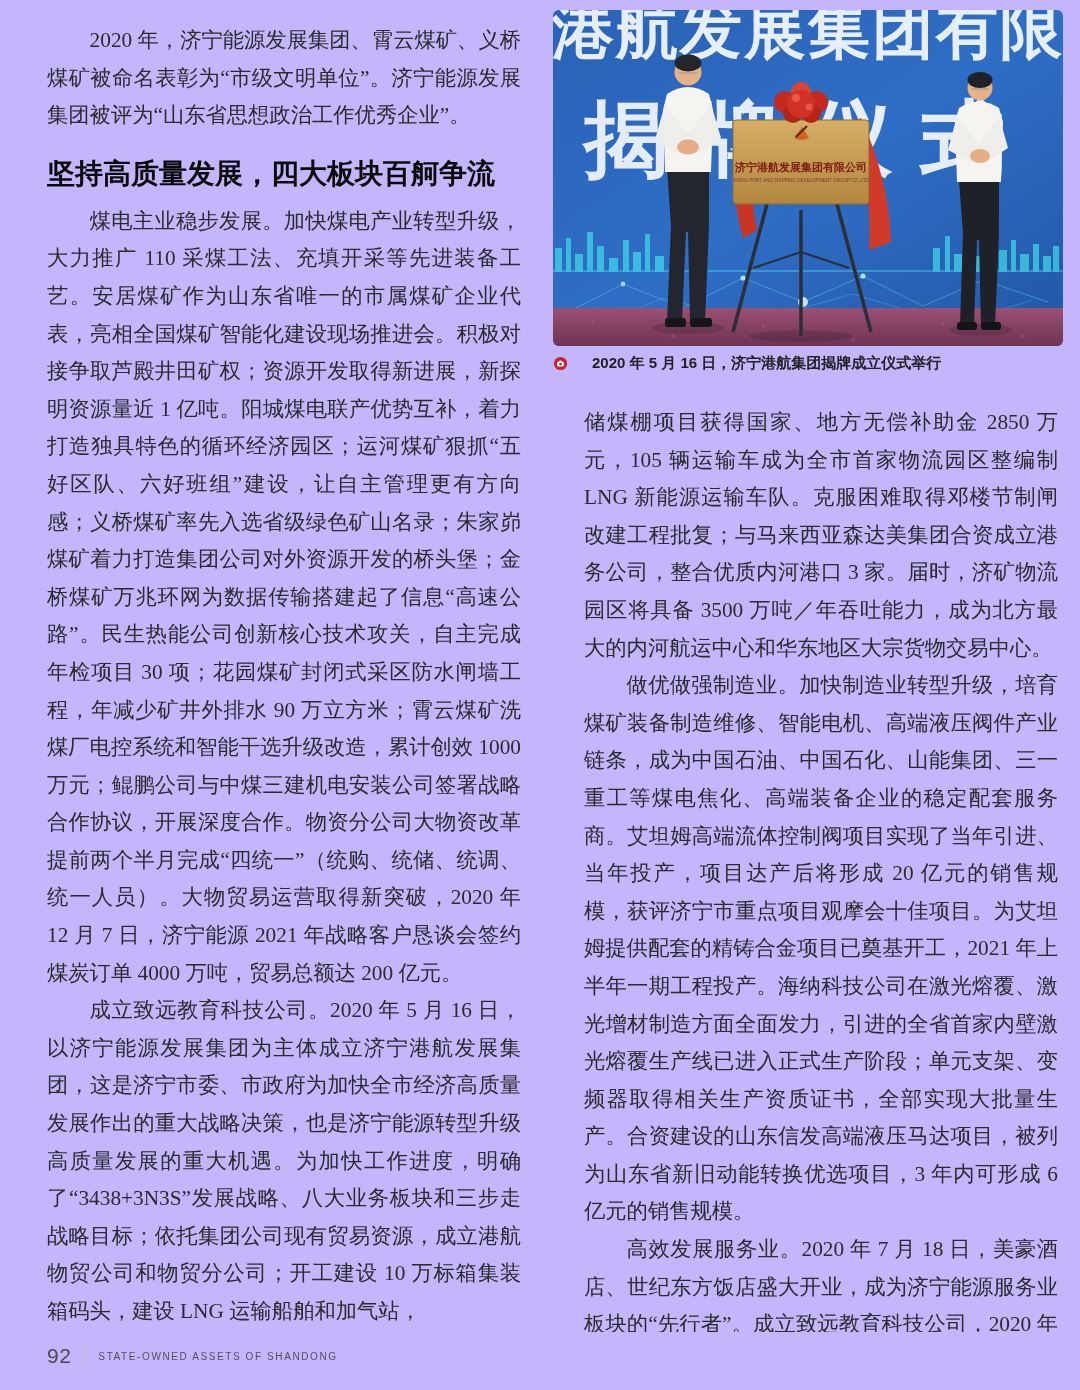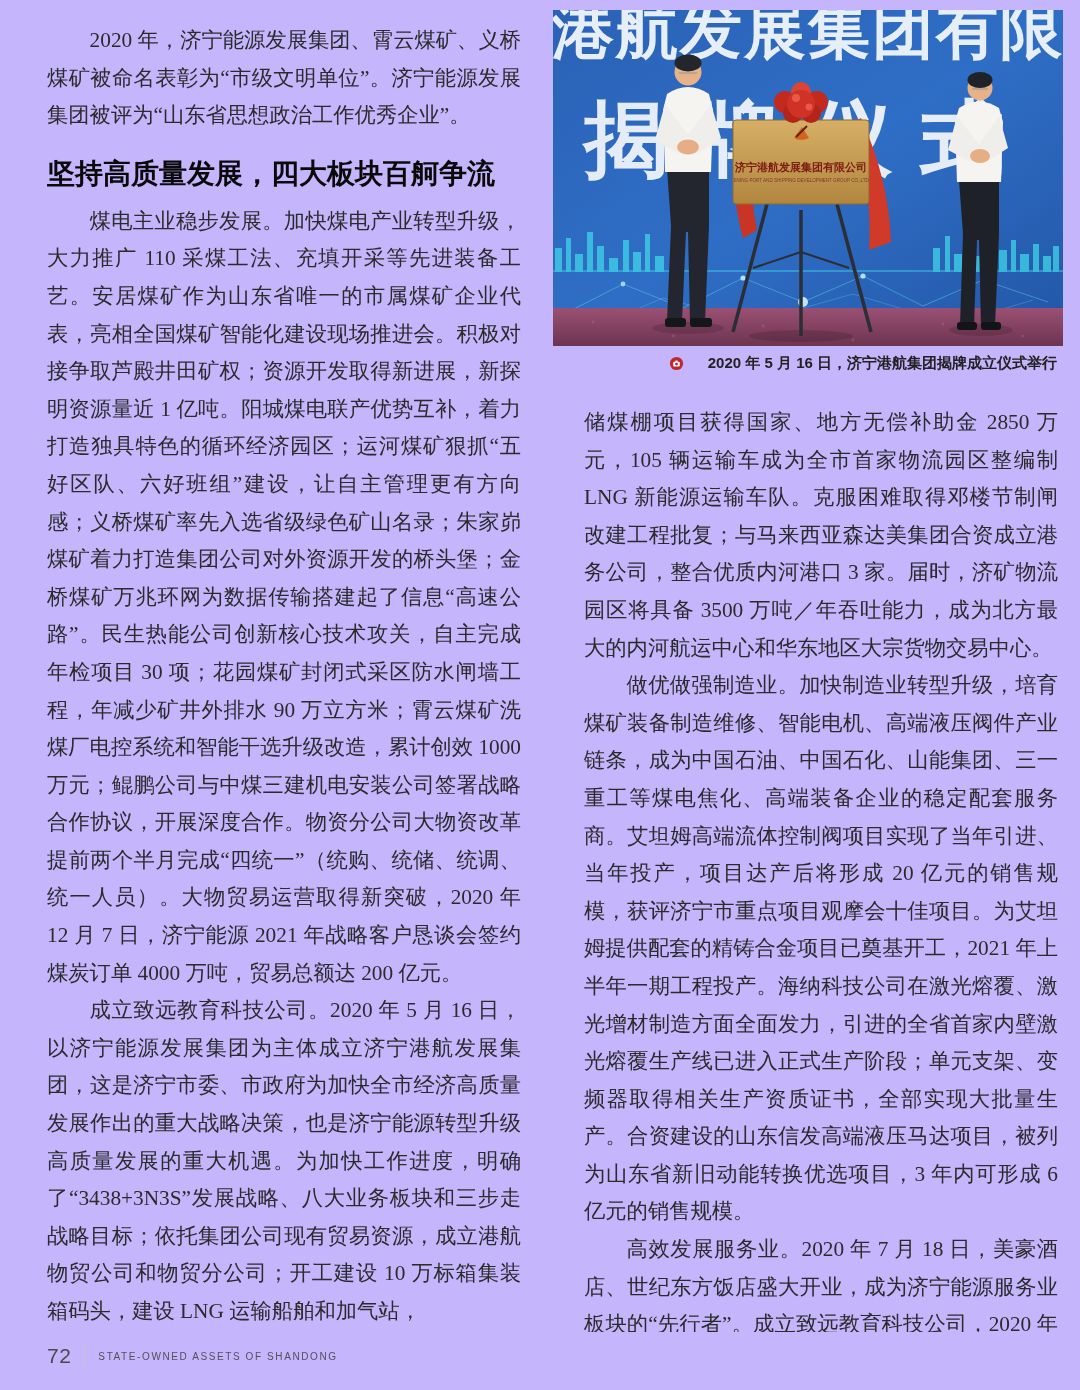--- a/index.html
+++ b/index.html
@@ -14,25 +14,25 @@
   .col p{margin:0;text-indent:2em;}
   .col p.no-indent{text-indent:0;}
   .col-left{left:47px;top:22px;height:1312px;overflow:hidden;}
   .col-right{left:584px;top:404px;height:928px;overflow:hidden;}
   .lead{font-weight:normal;}
   h2.section-heading{
     margin:24px 0 14px 0;font-family:"Liberation Sans","DejaVu Sans",sans-serif;
     font-size:28px;line-height:30px;color:#0a0a0a;font-weight:bold;text-indent:0;
   }
   
-  .photo-wrap{position:absolute;left:553px;top:10px;width:510px;height:336px;overflow:hidden;}
+  .photo-wrap{position:absolute;left:553px;top:10px;width:510px;height:336px;overflow:hidden;border-radius:6px;}
   .photo-wrap svg{display:block;}
   .caption{
     position:absolute;left:553px;top:354px;width:504px;
-    display:flex;justify-content:flex-end;align-items:center;gap:24px;
+    display:flex;justify-content:flex-start;align-items:center;gap:24px;
     font-family:"Liberation Sans","DejaVu Sans",sans-serif;
     font-size:15px;font-weight:bold;color:#222;
   }
   
   .footer{
     position:absolute;left:47px;top:1341px;height:30px;
     display:flex;align-items:center;gap:13px;
     font-family:"Liberation Sans","DejaVu Sans",sans-serif;color:#4a4a4a;
   }
   .footer .page-num{font-size:21px;letter-spacing:.5px;}
@@ -191,18 +191,18 @@
     <span>2020 年 5 月 16 日，济宁港航集团揭牌成立仪式举行</span>
   </div>
 
   <div class="col col-right">
     <p class="no-indent">储煤棚项目获得国家、地方无偿补助金 2850 万元，105 辆运输车成为全市首家物流园区整编制 LNG 新能源运输车队。克服困难取得邓楼节制闸改建工程批复；与马来西亚森达美集团合资成立港务公司，整合优质内河港口 3 家。届时，济矿物流园区将具备 3500 万吨／年吞吐能力，成为北方最大的内河航运中心和华东地区大宗货物交易中心。</p>
     <p><span class="lead">做优做强制造业。</span><span>加快制造业转型升级，培育煤矿装备制造维修、智能电机、高端液压阀件产业链条，成为中国石油、中国石化、山能集团、三一重工等煤电焦化、高端装备企业的稳定配套服务商。艾坦姆高端流体控制阀项目实现了当年引进、当年投产，项目达产后将形成 20 亿元的销售规模，获评济宁市重点项目观摩会十佳项目。为艾坦姆提供配套的精铸合金项目已奠基开工，2021 年上半年一期工程投产。海纳科技公司在激光熔覆、激光增材制造方面全面发力，引进的全省首家内壁激光熔覆生产线已进入正式生产阶段；单元支架、变频器取得相关生产资质证书，全部实现大批量生产。合资建设的山东信发高端液压马达项目，被列为山东省新旧动能转换优选项目，3 年内可形成 6 亿元的销售规模。</span></p>
     <p><span class="lead">高效发展服务业。</span><span>2020 年 7 月 18 日，美豪酒店、世纪东方饭店盛大开业，成为济宁能源服务业板块的“先行者”。成立致远教育科技公司，2020 年培训规模突破 1.3 万人次。东方圣城租赁公司依托港航和制造业项目，</span></p>
   </div>
 
   <div class="footer">
-    <span class="page-num">72</span>
+    <span class="page-num">92</span>
     <span class="divider"></span>
     <span class="journal">STATE-OWNED ASSETS OF SHANDONG</span>
   </div>
 
 </div>
 
 </body></html>

